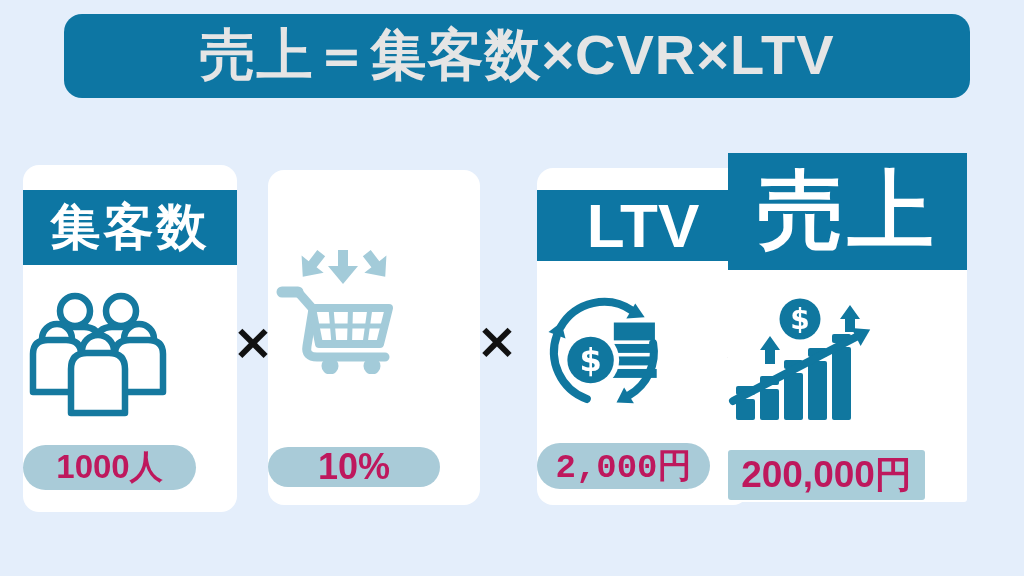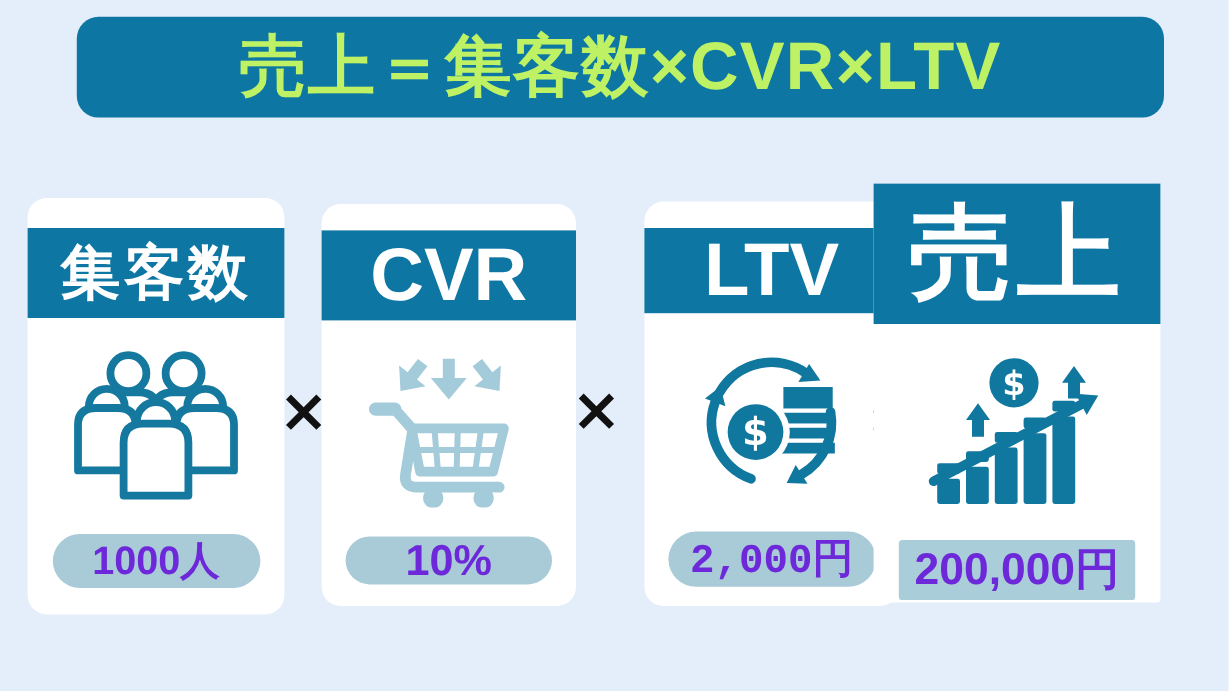--- a/index.html
+++ b/index.html
@@ -8,34 +8,34 @@
     background:#e4eefb;
     font-family:"Liberation Sans","DejaVu Sans",sans-serif;
   }
   
   .title-banner{
     position:absolute;left:64px;top:14px;width:906px;height:84px;
     background:#0d76a3;border-radius:18px;
     display:flex;align-items:center;justify-content:center;
   }
   .title-banner .title-text{
-    color:#bef264;font-size:56px;font-weight:bold;letter-spacing:1px;white-space:nowrap;
+    color:#e5e5e5;font-size:56px;font-weight:bold;letter-spacing:1px;white-space:nowrap;
   }
   
   .card{
     position:absolute;background:#ffffff;
-    display:flex;flex-direction:column;align-items:center;gap:24px;
+    display:flex;flex-direction:column;align-items:flex-start;gap:24px;
   }
   .card-header{
     width:100%;background:#0d76a3;color:#ffffff;font-weight:bold;
     display:flex;align-items:center;justify-content:center;white-space:nowrap;
   }
   .icon-wrap{flex:1;display:flex;align-items:center;justify-content:center;}
   .badge{
-    background:#a9cbd8;color:#6d28d9;font-weight:bold;
+    background:#a9cbd8;color:#be185d;font-weight:bold;
     display:flex;align-items:center;justify-content:center;white-space:nowrap;
   }
   .card1{left:23px;top:165px;width:214px;height:322px;border-radius:16px;padding-top:25px;}
   .card1 .card-header{height:86px;font-size:50px;letter-spacing:3px;}
   .card1 .badge{width:173px;height:47px;border-radius:24px;font-size:33px;margin-bottom:22px;}
 
   .card2{left:268px;top:170px;width:212px;height:313px;border-radius:16px;padding-top:22px;}
   .card2 .card-header{height:85px;font-size:62px;}
   .card2 .badge{width:172px;height:40px;border-radius:26px;font-size:36px;margin-bottom:18px;}
 
@@ -89,23 +89,20 @@
       </svg>
     </div>
     <div class="badge">
       <span>1000人</span>
     </div>
   </div>
 
   <div class="op op-x" id="op1">×</div>
 
   <div class="card card2">
-    <div class="card-header">
-      <span>CVR</span>
-    </div>
     <div class="icon-wrap">
       <svg width="150" height="132" viewBox="0 0 150 132">
         <g fill="#a3cbd9">
           <path d="M70 8 H80 V24 H90 L75 42 L60 24 H70 Z"></path>
           <g transform="rotate(38 44 23)">
               <path d="M39 8 H49 V22 H58 L44 38 L30 22 H39 Z"></path>
             </g>
           <g transform="rotate(-38 108 23)">
               <path d="M103 8 H113 V22 H122 L108 38 L94 22 H103 Z"></path>
             </g>

